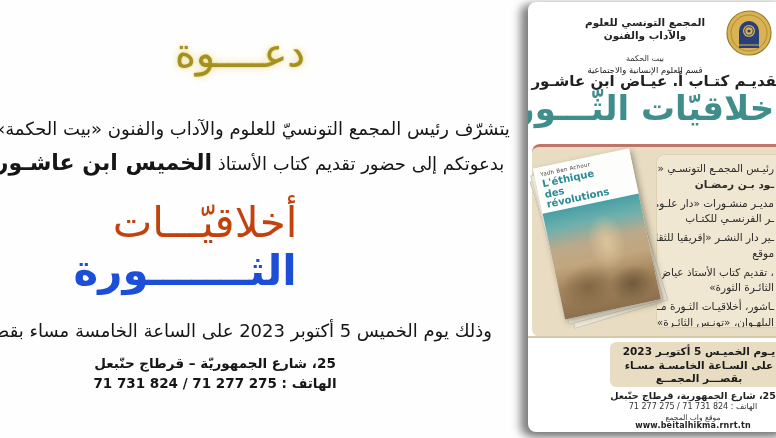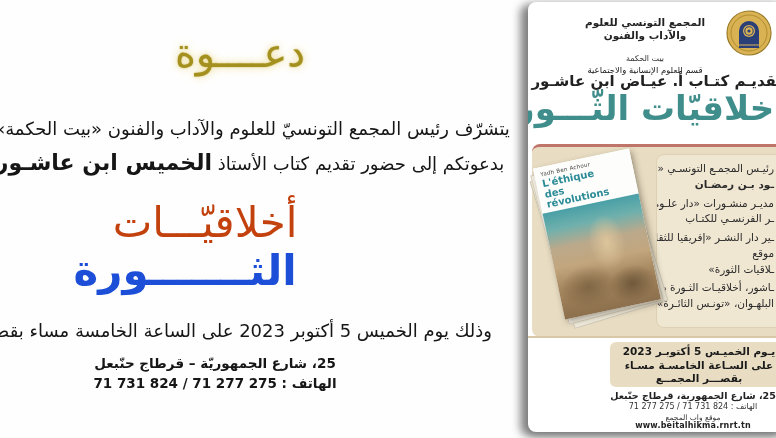--- a/index.html
+++ b/index.html
@@ -123,21 +123,22 @@
     <div class="cd-title">أخلاقيّات الثّـــورة</div>
 
     <div class="beige">
       <div class="progbox">
         <div class="row">رئيـس المجمـع التونسـي «بيـت</div>
         <div class="row b">ـود بـن رمضـان</div>
         <div class="row g">مديـر منشـورات «دار علـوم</div>
         <div class="row">ـر الفرنسـي للكتـاب</div>
         <div class="row g">ـير دار النشـر «إفريقيا للثقافة»،</div>
         <div class="row">موقع</div>
-        <div class="row">ـلاقيات الثورة»</div>
+        <div class="row g">، تقديم كتاب الأستاذ عياض</div>
+        <div class="row">الثائـرة الثورة»</div>
         <div class="row g">ـاشور، أخلاقيـات الثـورة مـن</div>
         <div class="row">البلهـوان، «تونـس الثائـرة»</div>
       </div>
     </div>
 
     <div class="bookwrap">
       <div class="bk-sheet"></div>
       <div class="bk-sheet2"></div>
       <div class="book">
         <div class="bk-band">

